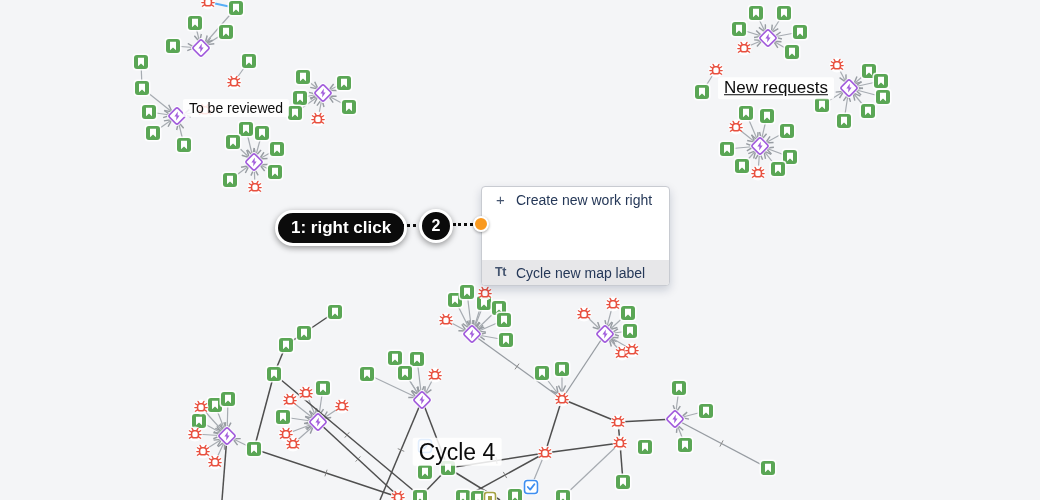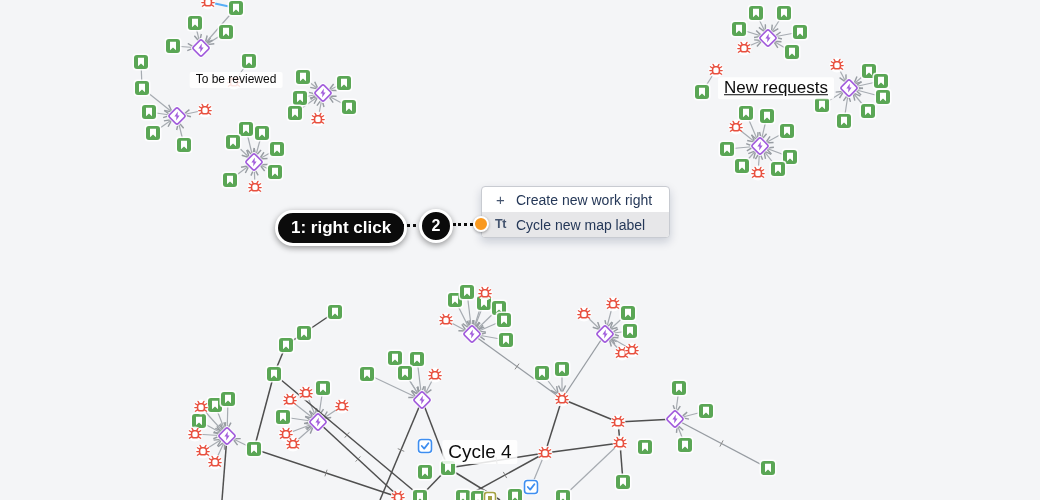--- a/index.html
+++ b/index.html
@@ -6,21 +6,21 @@
   body{width:1040px;height:500px;overflow:hidden;font-family:"Liberation Sans",sans-serif;}
   .stage{position:relative;width:1040px;height:500px;background:#f4f5f7;overflow:hidden;}
   svg#map{position:absolute;left:0;top:0;}
   .map-label{position:absolute;transform:translate(-50%,-50%);background:rgba(255,255,255,.85);
     color:#0c0c0c;padding:1px 6px;white-space:nowrap;border-radius:2px;line-height:1.15;}
   
   .menu{position:absolute;left:481px;top:186px;width:187px;background:#fff;border:1px solid #c8cbd1;
     border-radius:4px;box-shadow:0 4px 10px rgba(9,30,66,.18);z-index:5;overflow:hidden;}
   .menu-item{display:flex;align-items:center;gap:7px;height:25px;padding:0 10px;font-size:14px;
     color:#253858;cursor:pointer;}
-  .menu-item.highlighted{background:#e7e7e9;}
+  .menu-item.highlighted{background:#e7e7e9;margin-top:48px;}
   .mi{width:17px;text-align:center;color:#44546f;font-size:15px;line-height:1;}
   .mi.tt{font-size:12.5px;font-weight:600;letter-spacing:-.5px;}
   
   .pill{position:absolute;left:275px;top:210px;height:36px;box-sizing:border-box;display:flex;
     align-items:center;padding:0 13px;background:#0b0b0b;color:#fff;font-size:17px;font-weight:bold;
     border:3px solid #fff;border-radius:20px;box-shadow:0 2px 6px rgba(0,0,0,.4);z-index:6;white-space:nowrap;}
   .step-circle{position:absolute;left:419px;top:209px;width:34px;height:34px;box-sizing:border-box;
     background:#0b0b0b;color:#fff;border:3px solid #fff;border-radius:50%;display:flex;align-items:center;
     justify-content:center;font-size:16px;font-weight:bold;box-shadow:0 2px 6px rgba(0,0,0,.4);z-index:6;}
   .dots{position:absolute;height:0;border-top:3px dotted #0b0b0b;z-index:6;}
@@ -1022,23 +1022,23 @@
         <g transform="translate(675,419)">
           <g transform="rotate(45)">
             <rect x="-7.8" y="-7.8" width="15.6" height="15.6" rx="3" fill="#fff" opacity="0.95"></rect>
             <rect x="-6.2" y="-6.2" width="12.4" height="12.4" rx="2" fill="#fff" stroke="#a25ddc" stroke-width="1.6"></rect>
           </g>
           <path d="M 0.8 -4.6 L -2.6 0.4 L -0.6 0.4 L -0.8 4.6 L 2.6 -0.6 L 0.6 -0.6 Z" fill="#a25ddc"></path>
         </g>
       </g>
     </svg>
 
-  <div class="map-label" style="left: 236px; top: 80px; font-size: 12px;">To be reviewed</div>
+  <div class="map-label" style="left: 236px; top: 108px; font-size: 14px;">To be reviewed</div>
     <div class="map-label" style="left: 776px; top: 88px; font-size: 17px; text-decoration: underline;">New requests</div>
-    <div class="map-label" style="left: 480px; top: 452px; font-size: 19px;">Cycle 4</div>
+    <div class="map-label" style="left: 457px; top: 452px; font-size: 23px;">Cycle 4</div>
     <div class="menu">
     <div class="menu-item">
       <span class="mi">+</span>
       <span>Create new work right</span>
     </div>
     <div class="menu-item highlighted">
       <span class="mi tt">Tt</span>
       <span>Cycle new map label</span>
     </div>
   </div>

